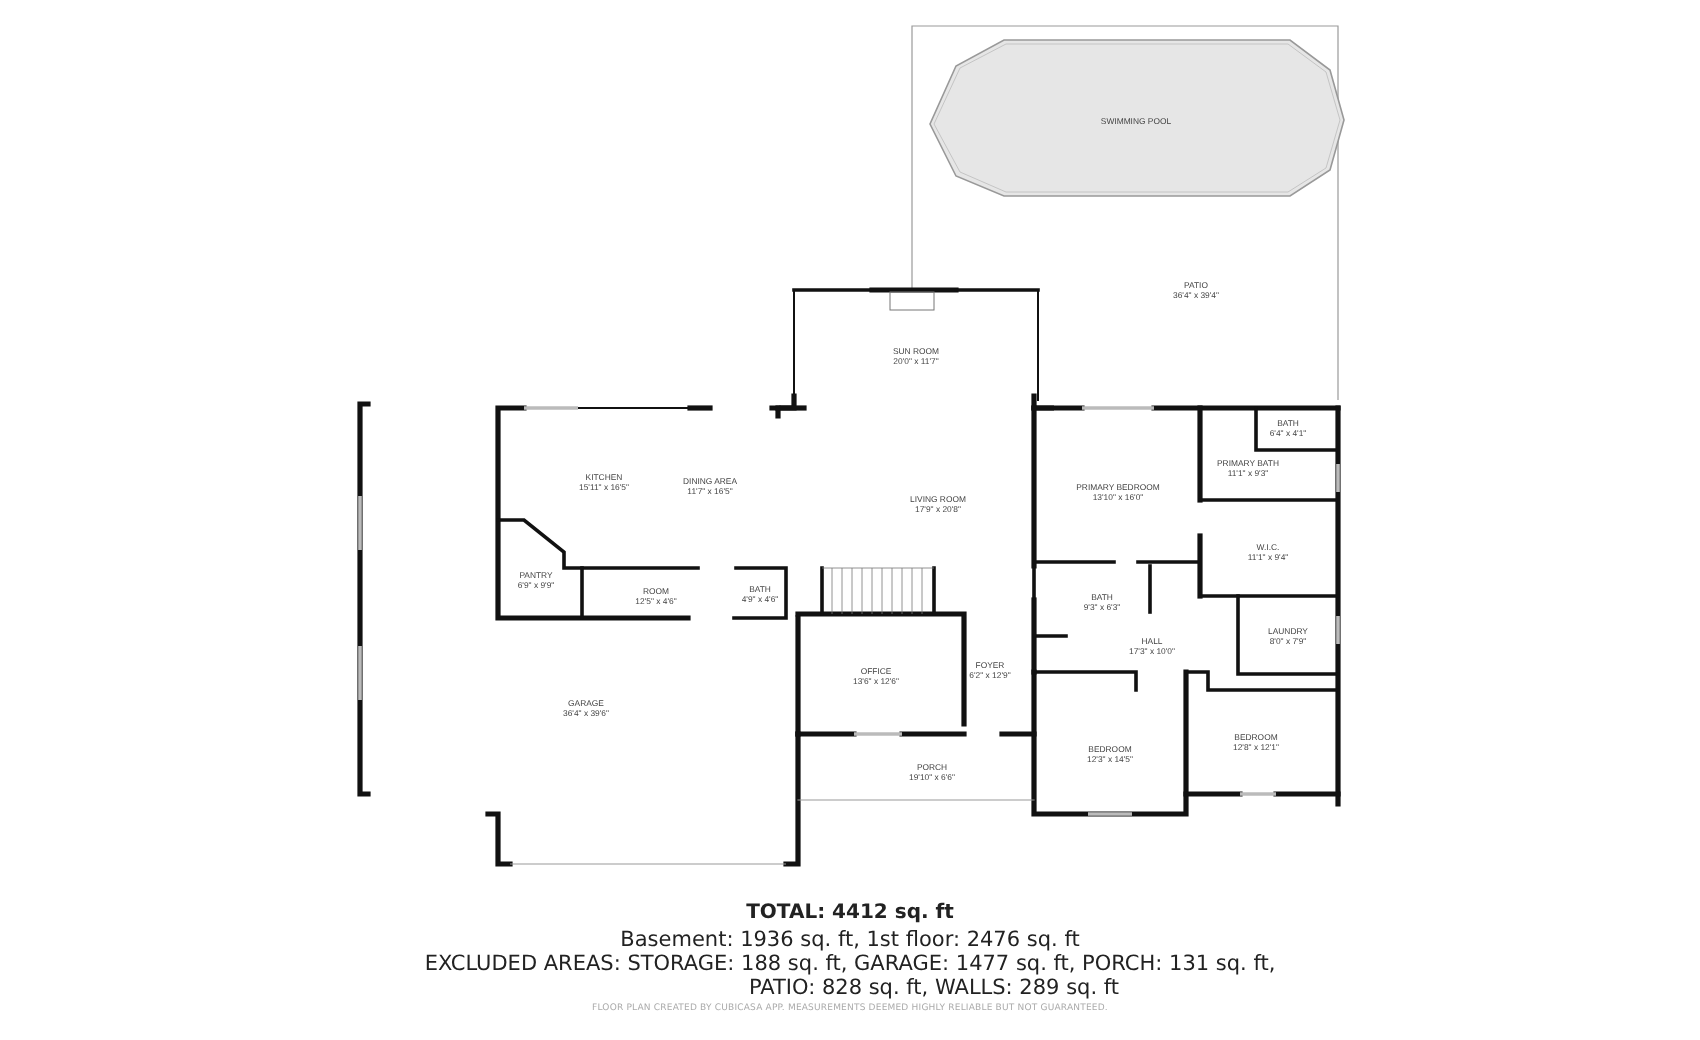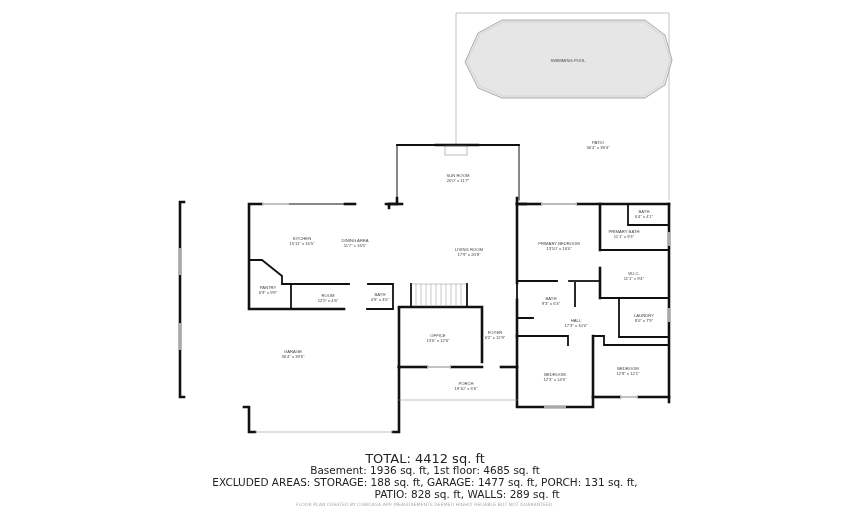--- a/index.html
+++ b/index.html
@@ -1,20 +1,20 @@
 <!DOCTYPE html>
 <html><head>
 <meta charset="utf-8">
 <style>
   html,body{margin:0;padding:0;background:#ffffff;}
   body{width:850px;height:520px;position:relative;overflow:hidden;font-family:"DejaVu Sans","Liberation Sans",sans-serif;}
   #plan{position:absolute;left:0;top:0;width:850px;height:445px;}
   .lbl{font-family:"Liberation Sans",sans-serif;font-size:4.2px;fill:#444;text-anchor:middle;}
   .footer{position:absolute;left:0;width:850px;text-align:center;color:#222;}
-  .total{top:451px;font-weight:normal;font-size:13px;}
+  .total{top:451px;font-weight:bold;font-size:10px;}
   .line{font-size:10.5px;line-height:12.5px;}
   .l1{top:464px;}
   .l2{top:476px;}
   .l3{top:488px;padding-left:42px;}
   .credit{top:502px;font-size:4.5px;color:#aaa;letter-spacing:0.1px;}
 </style>
 </head>
 <body>
 
 <svg id="plan" viewBox="0 0 850 445" xmlns="http://www.w3.org/2000/svg">
@@ -162,16 +162,16 @@
     <text class="lbl" x="466" y="385">PORCH</text>
     <text class="lbl" x="466" y="390">19'10" x 6'6"</text>
     <text class="lbl" x="555" y="376">BEDROOM</text>
     <text class="lbl" x="555" y="381">12'3" x 14'5"</text>
     <text class="lbl" x="628" y="370">BEDROOM</text>
     <text class="lbl" x="628" y="375">12'8" x 12'1"</text>
   </g>
 </svg>
 
 <div class="footer total">TOTAL: 4412 sq. ft</div>
-<div class="footer line l1">Basement: 1936 sq. ft, 1st floor: 4685 sq. ft</div>
+<div class="footer line l1">Basement: 1936 sq. ft, 1st floor: 2476 sq. ft</div>
 <div class="footer line l2">EXCLUDED AREAS: STORAGE: 188 sq. ft, GARAGE: 1477 sq. ft, PORCH: 131 sq. ft,</div>
 <div class="footer line l3">PATIO: 828 sq. ft, WALLS: 289 sq. ft</div>
 <div class="footer credit">FLOOR PLAN CREATED BY CUBICASA APP. MEASUREMENTS DEEMED HIGHLY RELIABLE BUT NOT GUARANTEED.</div>
 
 </body></html>

